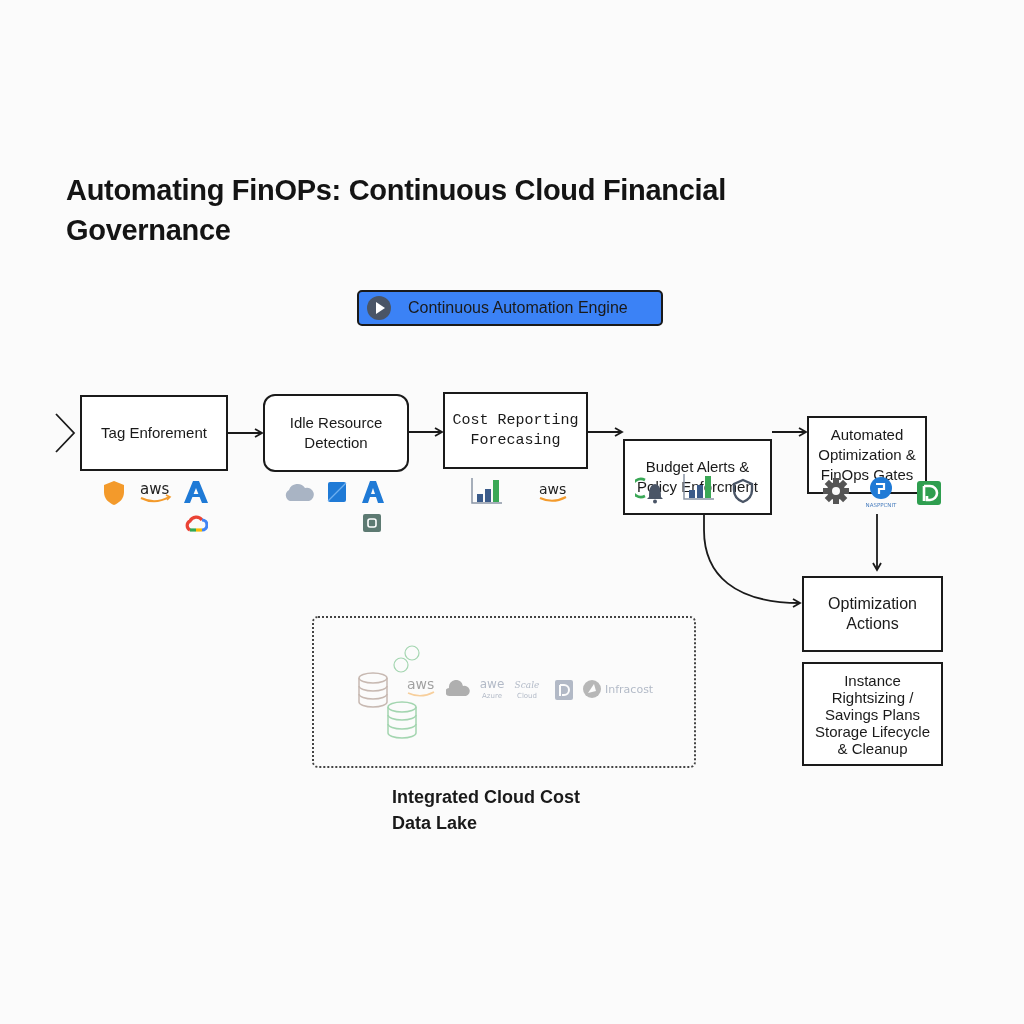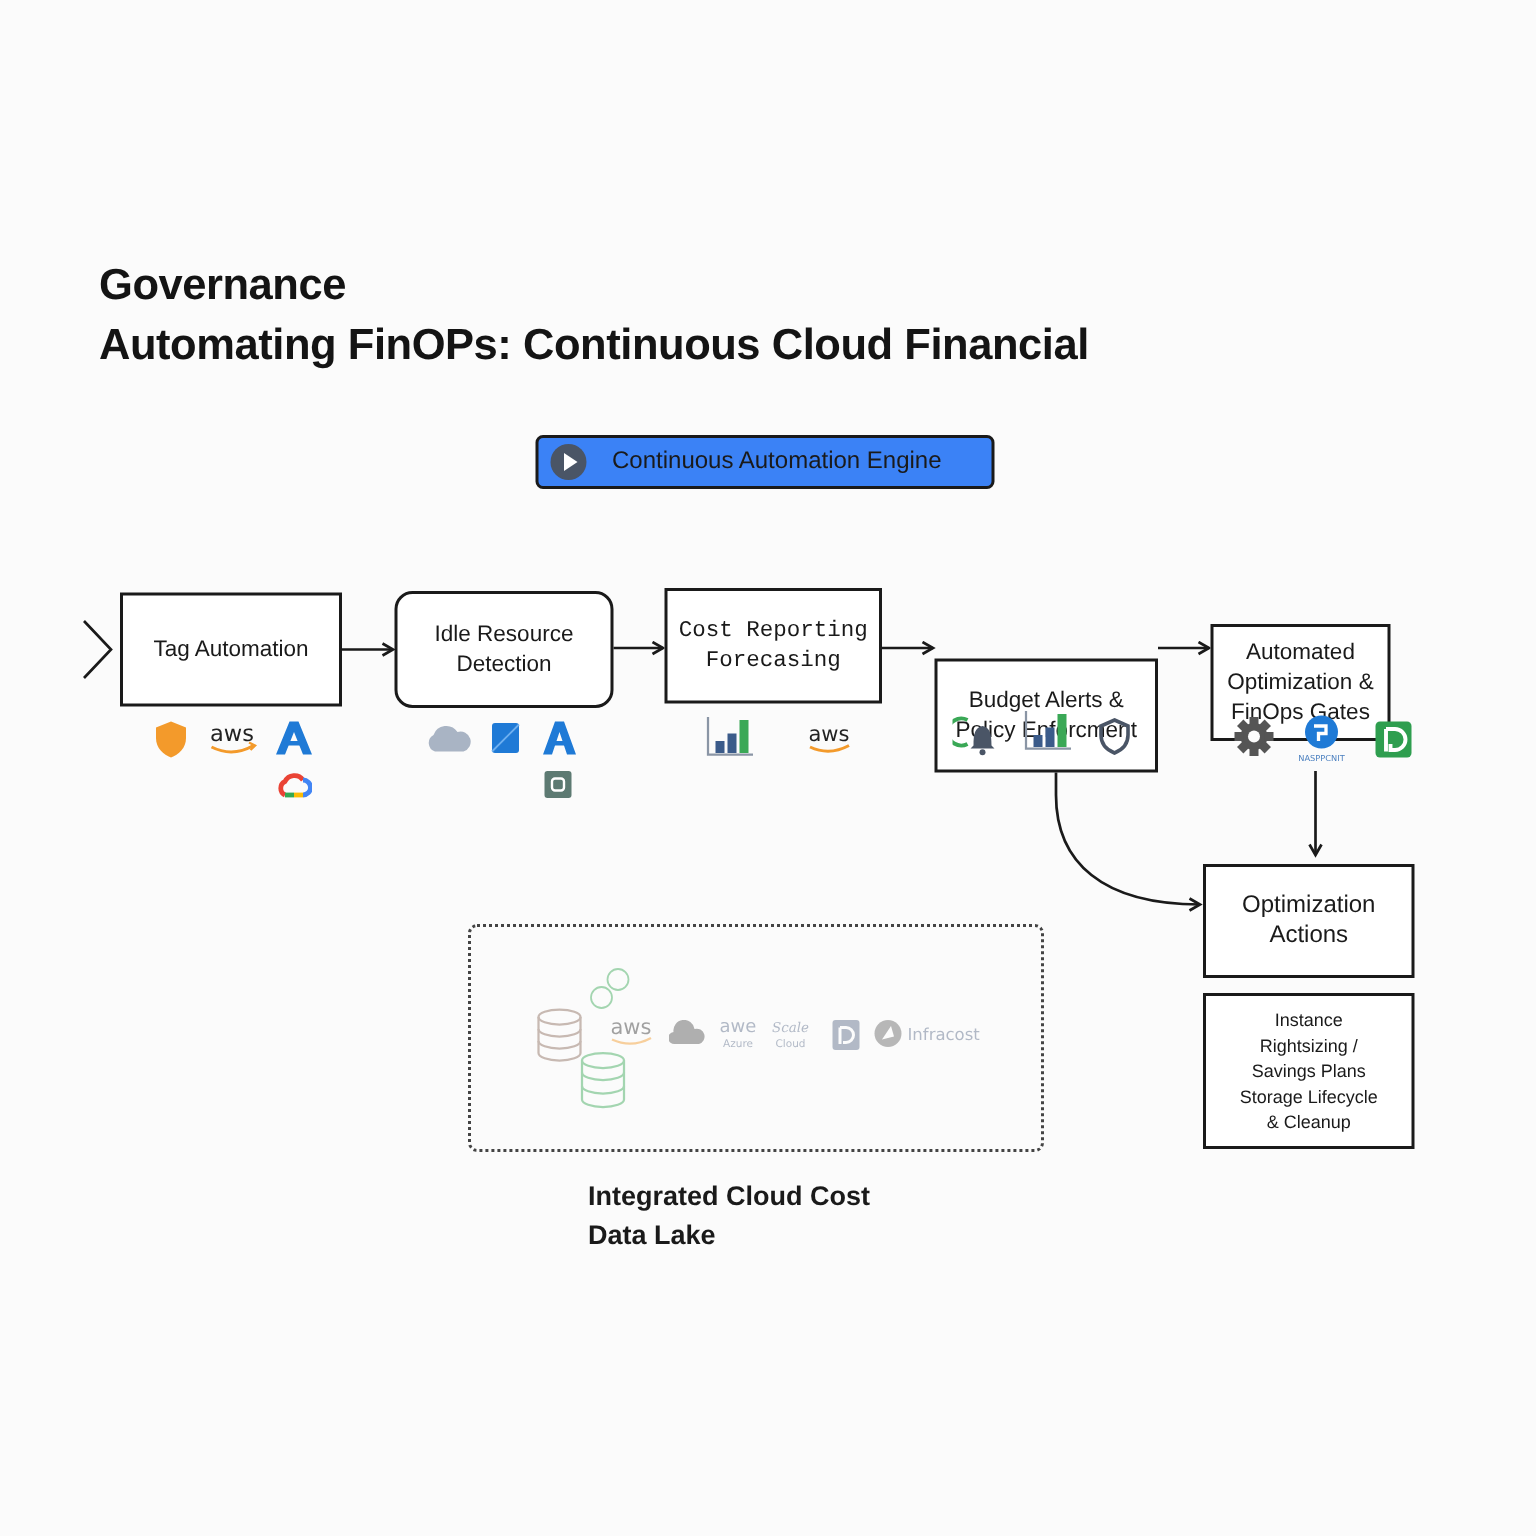--- a/index.html
+++ b/index.html
@@ -43,22 +43,22 @@
     .lake-label {
       position: absolute; left: 392px; top: 784px; width: 230px; text-align: left;
       font-size: 18px; font-weight: bold; line-height: 26px; color: #1a1a1a; white-space: pre-line;
     }
     .faded { opacity: 0.45; }
   </style>
 </head>
 <body>
 
 <div class="title">
+  <div>Automating FinOPs: Continuous Cloud Financial</div>
   <div>Governance</div>
-  <div>Automating FinOPs: Continuous Cloud Financial</div>
 </div>
 
 <div class="engine">
   <div class="play"></div>
   <div class="label">Continuous Automation Engine</div>
 </div>
 
 <svg class="lines" width="1024" height="1024">
   <defs>
     <marker id="arr" markerWidth="10" markerHeight="10" refX="8" refY="5" orient="auto" markerUnits="userSpaceOnUse">
@@ -68,21 +68,21 @@
   <path d="M56,414 L74,433 L56,452" fill="none" stroke="#1a1a1a" stroke-width="1.8"></path>
   <line x1="228" y1="433" x2="262" y2="433" stroke="#1a1a1a" stroke-width="1.8" marker-end="url(#arr)"></line>
   <line x1="409" y1="432" x2="442" y2="432" stroke="#1a1a1a" stroke-width="1.8" marker-end="url(#arr)"></line>
   <line x1="588" y1="432" x2="622" y2="432" stroke="#1a1a1a" stroke-width="1.8" marker-end="url(#arr)"></line>
   <line x1="772" y1="432" x2="806" y2="432" stroke="#1a1a1a" stroke-width="1.8" marker-end="url(#arr)"></line>
   <path d="M704,505 L704,530 C704,575 735,603 800,603" fill="none" stroke="#1a1a1a" stroke-width="1.8" marker-end="url(#arr)"></path>
   <line x1="877" y1="514" x2="877" y2="570" stroke="#1a1a1a" stroke-width="1.8" marker-end="url(#arr)"></line>
 </svg>
 
 <div class="box" style="left:80px;top:395px;width:148px;height:76px;">
-  <span>Tag Automation</span>
+  <span>Tag Enforement</span>
 </div>
 <div class="box" style="left:263px;top:394px;width:146px;height:78px;border-radius:12px;">
   <span>Idle Resource
 Detection</span>
 </div>
 <div class="box" style="left:443px;top:392px;width:145px;height:77px;font-family:Liberation Mono, monospace;">
   <span>Cost Reporting
 Forecasing</span>
 </div>
 <div class="box" style="left:623px;top:391px;width:149px;height:76px;margin-top:48px;">
@@ -92,21 +92,21 @@
 <div class="box" style="left:807px;top:416px;width:120px;height:78px;">
   <span>Automated
 Optimization &amp;
 FinOps Gates</span>
 </div>
 
 <div class="box" style="left:802px;top:576px;width:141px;height:76px;font-size:16px;">
   <span>Optimization
 Actions</span>
 </div>
-<div class="box" style="left:802px;top:662px;width:141px;height:104px;font-size:12px;line-height:17px;">
+<div class="box" style="left:802px;top:662px;width:141px;height:104px;font-size:15px;line-height:17px;">
   <span>Instance
 Rightsizing /
 Savings Plans
 Storage Lifecycle
 &amp; Cleanup</span>
 </div>
 
 <svg class="icon" style="left:103px;top:480px" width="22" height="26">
   <path d="M11,1 L21,5 L21,12 C21,19 16,23 11,25 C6,23 1,19 1,12 L1,5 Z" fill="#f39a2b"></path>
 </svg>

